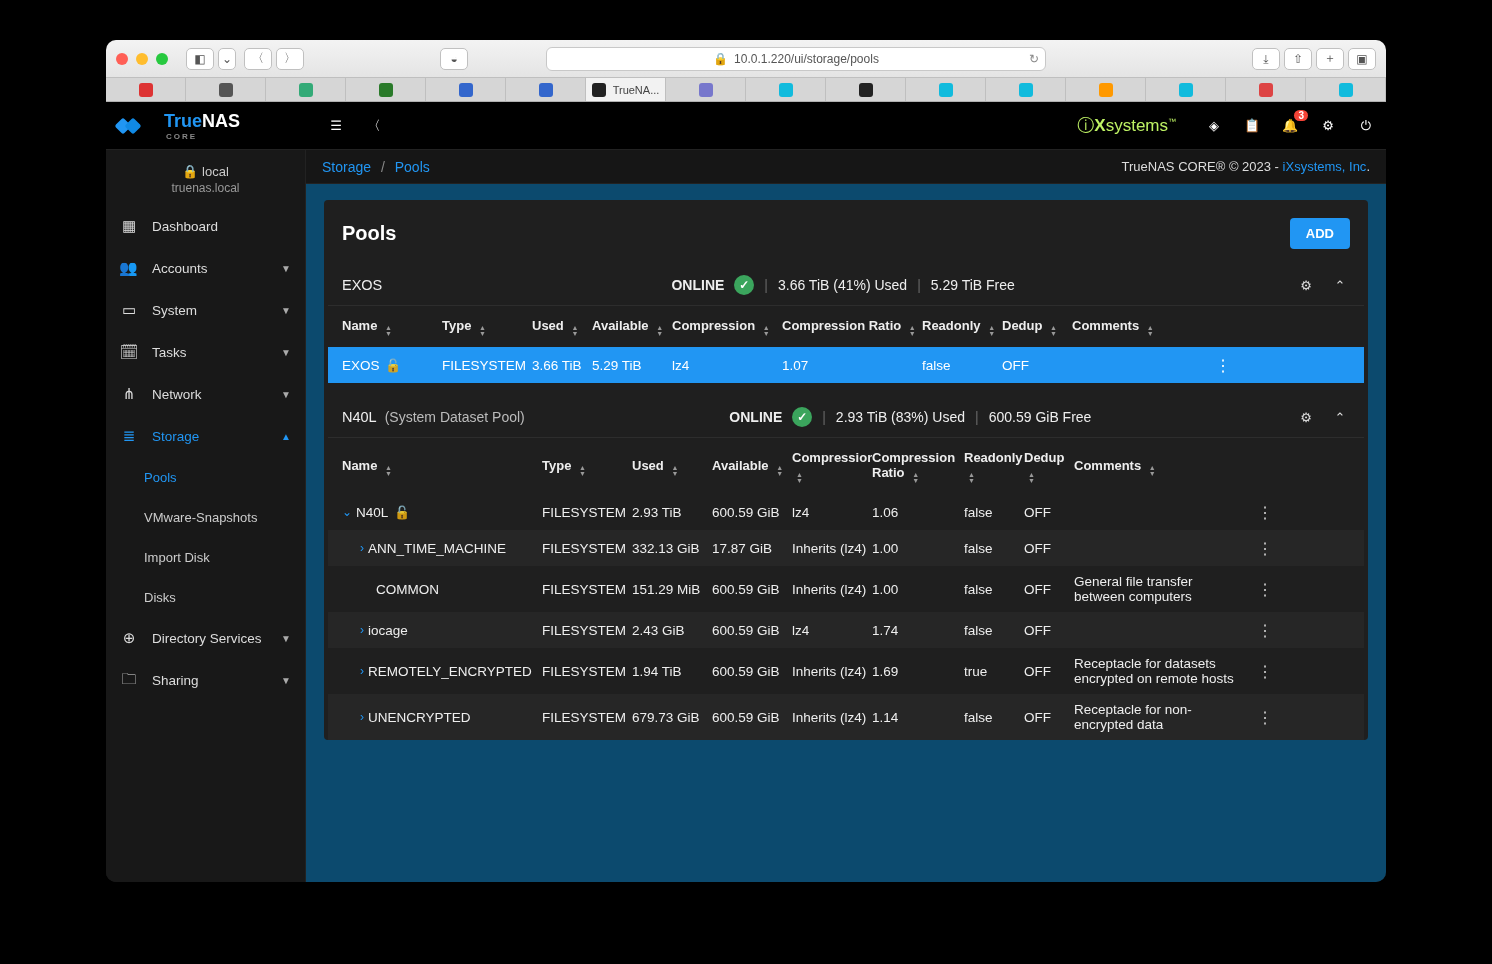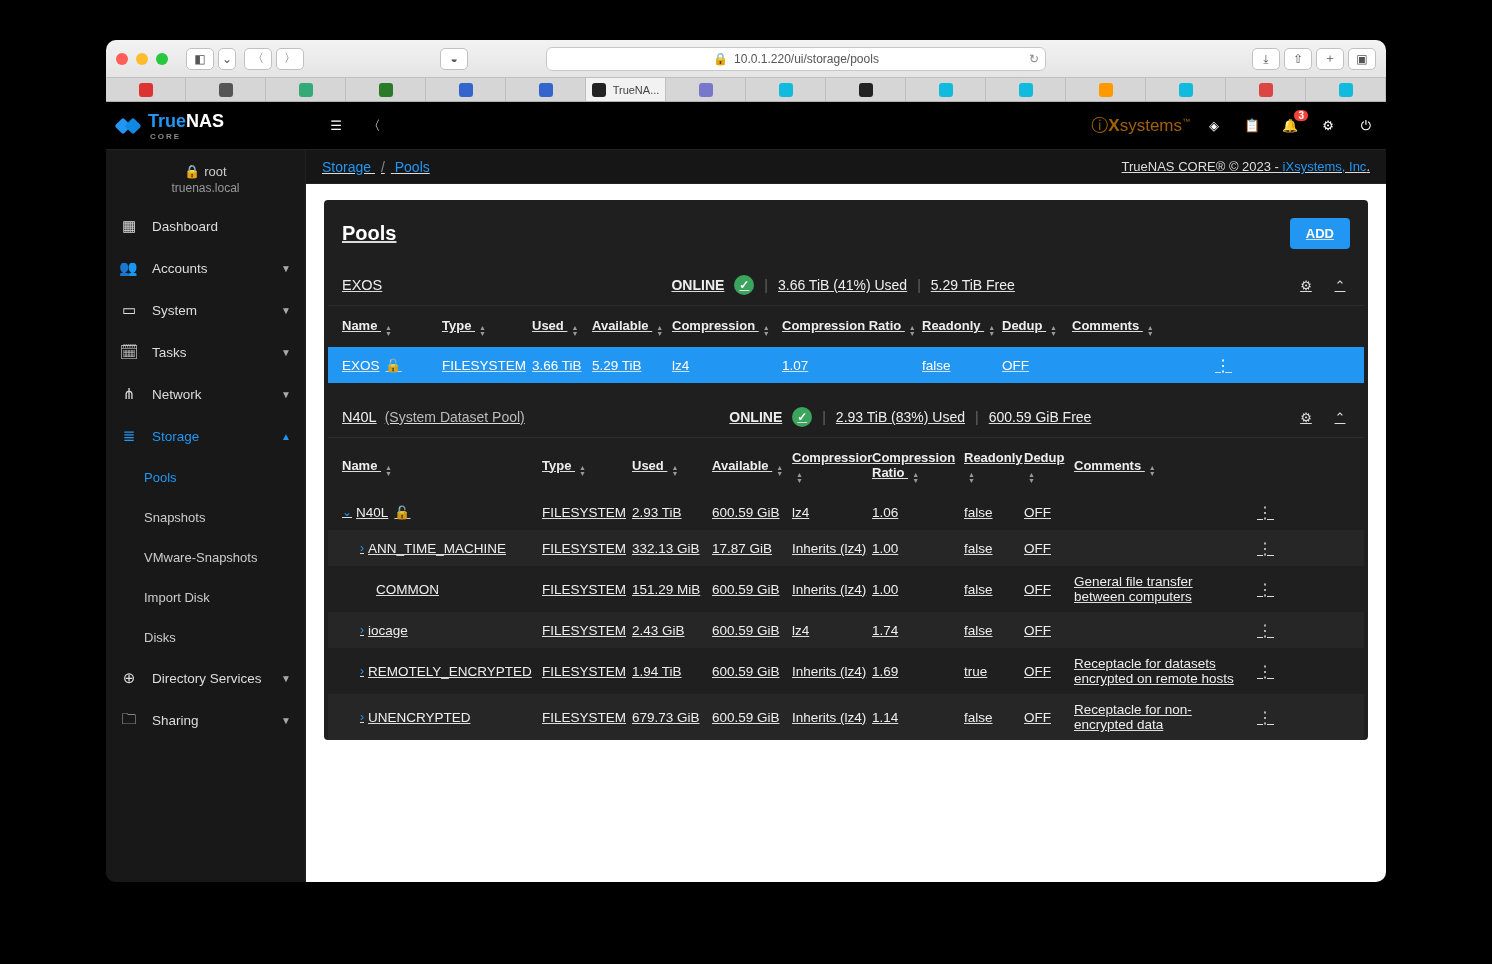--- a/index.html
+++ b/index.html
@@ -64,36 +64,36 @@
   }
   .saf-tab.active { background: #f2f2f2; font-weight:500; }
   .favicon { width:14px; height:14px; border-radius:3px; display:inline-block; }
 
   
   .app { display:flex; flex-direction:column; background:#171717; height: 780px; }
   .app-header {
     height: 48px; background:#000; display:flex; align-items:center;
     padding: 0 10px; border-bottom:1px solid #222;
   }
-  .logo { display:flex; align-items:center; gap:8px; width: 200px; }
+  .logo { display:flex; align-items:center; gap:24px; width: 200px; }
   .logo-icon {
     width:24px; height:24px; position:relative;
   }
   .logo-icon::before, .logo-icon::after {
     content:""; position:absolute; width:12px; height:12px; background:#2196f3;
     transform: rotate(45deg);
   }
   .logo-icon::before { left:1px; top:6px; border-radius:2px; }
   .logo-icon::after { right:1px; top:6px; background:#1089e4; border-radius:2px; }
   .logo-text { font-weight:600; font-size:18px; }
   .logo-text .blue { color:#2196f3; } .logo-text .white { color:#fff; }
   .logo-sub { font-size:8px; color:#888; letter-spacing:2px; margin-left:2px;}
   .hdr-icons-l { display:flex; gap:18px; color:#fff; margin-left:10px; }
   .hdr-spacer { flex:1; }
-  .ix-logo { font-family: Arial; font-size:17px; color:#a16207; font-weight:400; margin-right:14px; white-space:nowrap;}
+  .ix-logo { font-family: Arial; font-size:17px; color:#bef264; font-weight:400; margin-right:28px; white-space:nowrap;}
   .ix-logo b{font-weight:700;}
   .hdr-icons-r { display:flex; gap:18px; align-items:center; color:#fff; }
   .hdr-icon { width:20px; height:20px; display:flex; align-items:center; justify-content:center; cursor:pointer; position:relative;}
   .badge { position:absolute; top:-6px; right:-8px; background:#f44336; color:#fff; font-size:10px;
            border-radius:8px; padding:0 4px; font-weight:600;}
 
   
   .app-body { flex:1; display:flex; overflow:hidden;}
   .sidebar {
     width: 200px; background:#181818; border-right:1px solid #222;
@@ -107,21 +107,21 @@
     height:42px; display:flex; align-items:center; padding:0 14px; gap:14px;
     color:#ddd; cursor:pointer; border-bottom: none;
   }
   .sb-item.active { color:#2196f3; }
   .sb-item .chev { margin-left:auto; font-size:10px; color:#aaa; }
   .sb-item.active .chev { color:#2196f3; }
   .sb-sub { padding-left: 38px; height:40px; display:flex; align-items:center; color:#ccc; cursor:pointer; font-size:13px;}
   .sb-sub.active { color:#2196f3; }
   .sb-icon { width:18px; display:flex; justify-content:center; font-size:15px;}
 
-  .main { flex:1; overflow-y:auto; background:#ffffff;text-decoration:underline; }
+  .main { flex:1; overflow-y:auto; background:#0c4a6e; }
   .crumbs {
     height:34px; display:flex; align-items:center; padding:0 16px; font-size:14px;
     color:#2196f3; border-bottom:1px solid #222; justify-content: space-between;
     background:#161616;
   }
   .crumbs .left span.sep { color:#888; margin:0 6px;}
   .crumbs .right { color:#ddd; font-size:13px;}
   .crumbs .right a { color:#2196f3; text-decoration:none; }
 
   .content { padding: 16px 18px; }
@@ -281,21 +281,21 @@
         </span>
         <span class="hdr-icon">⚙</span>
         <span class="hdr-icon">⏻</span>
       </div>
     </div>
 
     <div class="app-body">
 
       <div class="sidebar">
         <div class="sb-user">
-          <div class="u1">🔒 <span>root</span></div>
+          <div class="u1">🔒 <span>local</span></div>
           <div class="u2">truenas.local</div>
         </div>
         <div id="sb-items">
             <div class="sb-item">
               <span class="sb-icon">▦</span>
     <span>Dashboard</span>
             </div>
             <div class="sb-item">
               <span class="sb-icon">👥</span>
     <span>Accounts</span>
@@ -315,21 +315,20 @@
               <span class="sb-icon">⋔</span>
     <span>Network</span>
               <span class="chev">▼</span>
             </div>
             <div class="sb-item active">
               <span class="sb-icon">≣</span>
     <span>Storage</span>
               <span class="chev">▲</span>
             </div>
             <div class="sb-sub active">Pools</div>
-            <div class="sb-sub">Snapshots</div>
             <div class="sb-sub">VMware-Snapshots</div>
             <div class="sb-sub">Import Disk</div>
             <div class="sb-sub">Disks</div>
             <div class="sb-item">
               <span class="sb-icon">⊕</span>
     <span>Directory Services</span>
               <span class="chev">▼</span>
             </div>
             <div class="sb-item">
               <span class="sb-icon">🗀</span>

